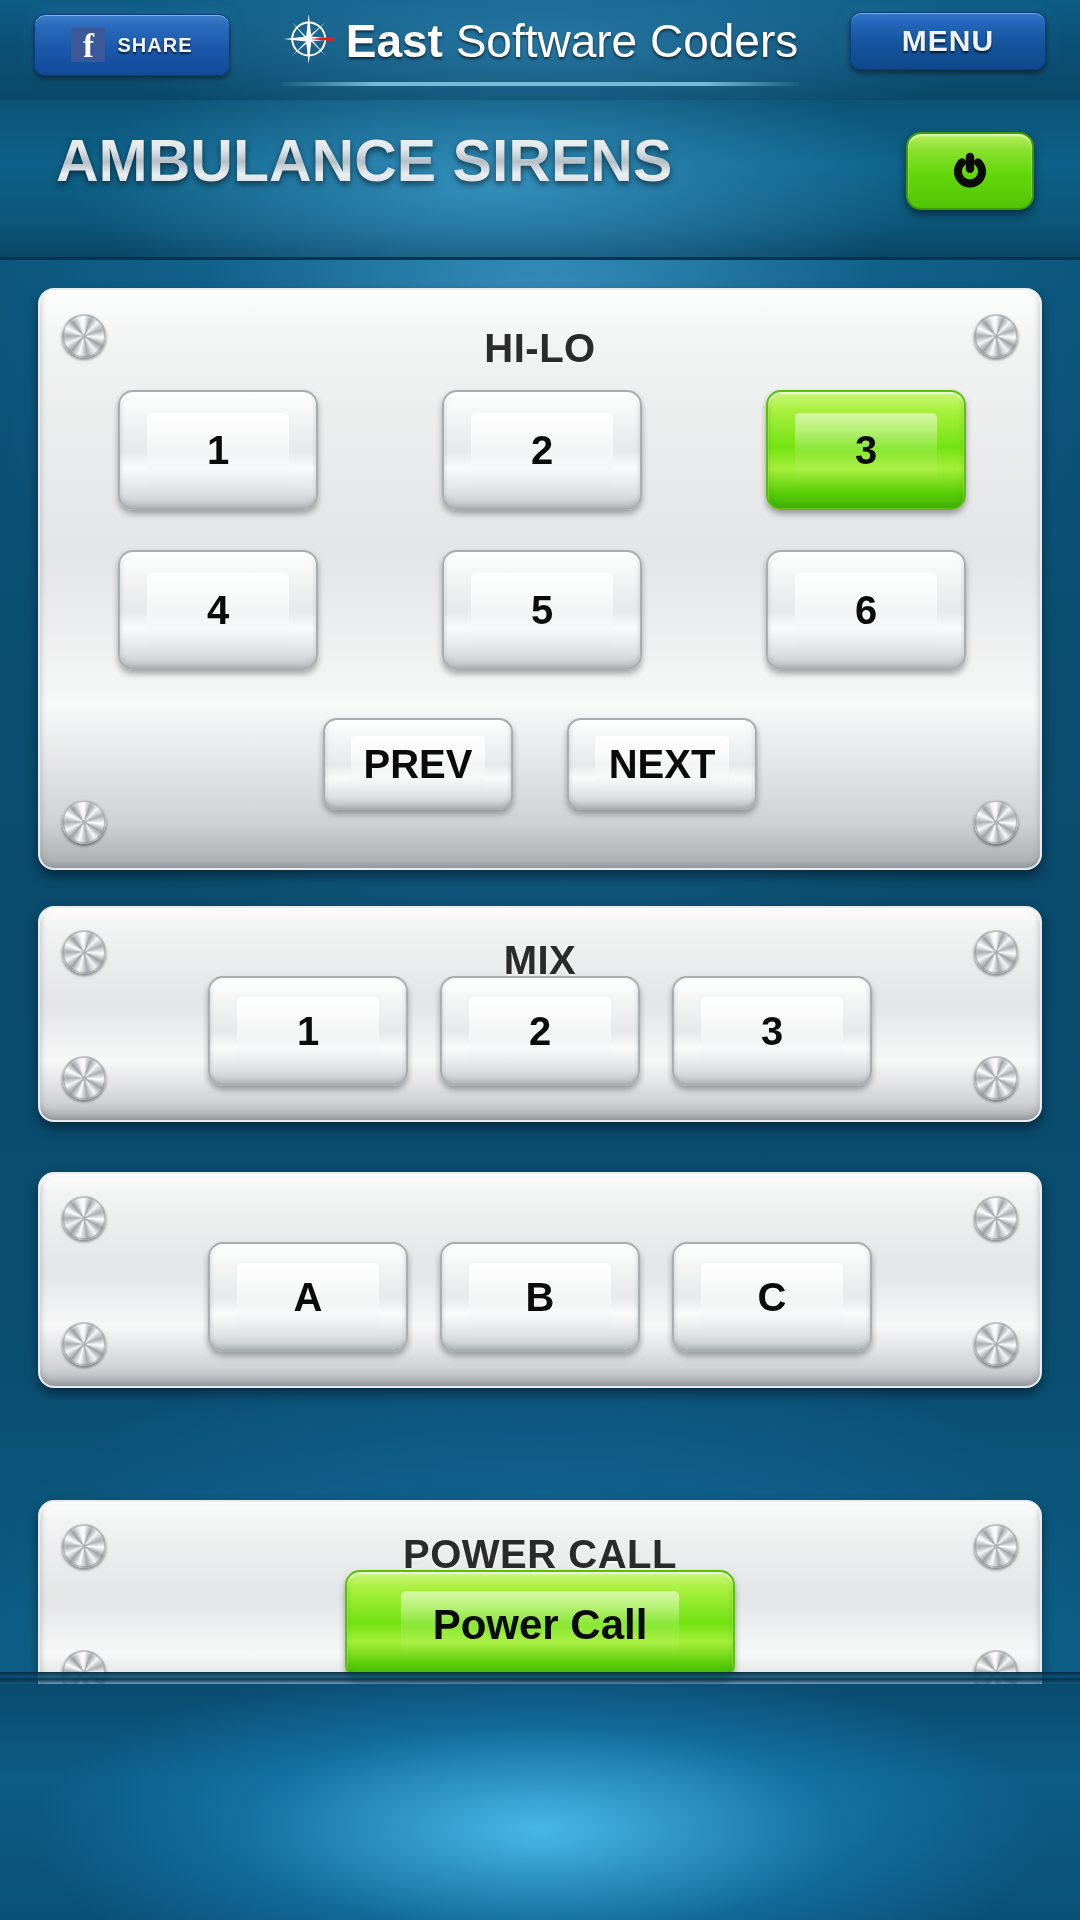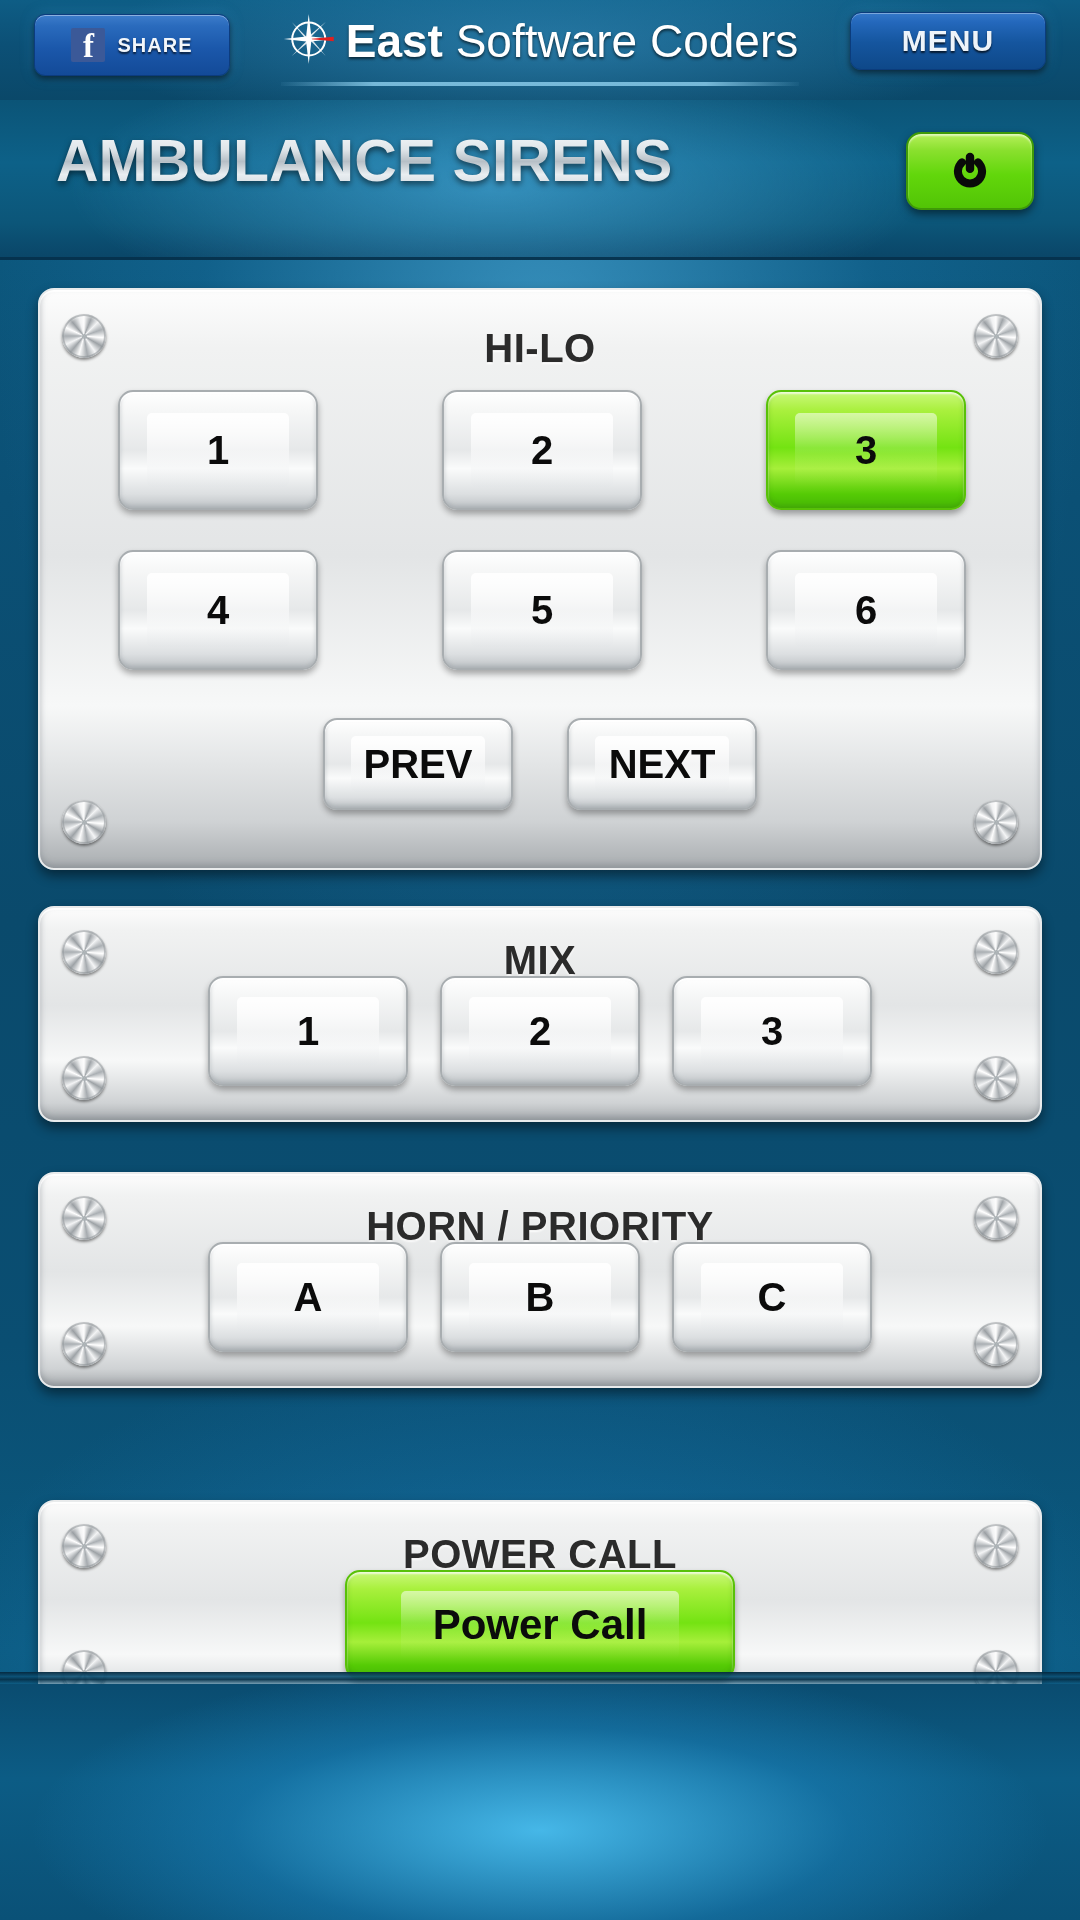--- a/index.html
+++ b/index.html
@@ -397,21 +397,20 @@
       <div class="key">
         <span class="key-label">2</span>
         </div>
       <div class="key">
         <span class="key-label">3</span>
         </div>
     </div>
   </div>
 
   <div class="panel" id="panel-horn">
-    <div class="panel-title">HORN / PRIORITY</div>
 
     <div class="screw" style="left:22px; top:22px;"></div>
     <div class="screw" style="right:22px; top:22px;"></div>
     <div class="screw" style="left:22px; bottom:20px;"></div>
     <div class="screw" style="right:22px; bottom:20px;"></div>
 
     <div class="triple-row">
       <div class="key">
         <span class="key-label">A</span>
         </div>

